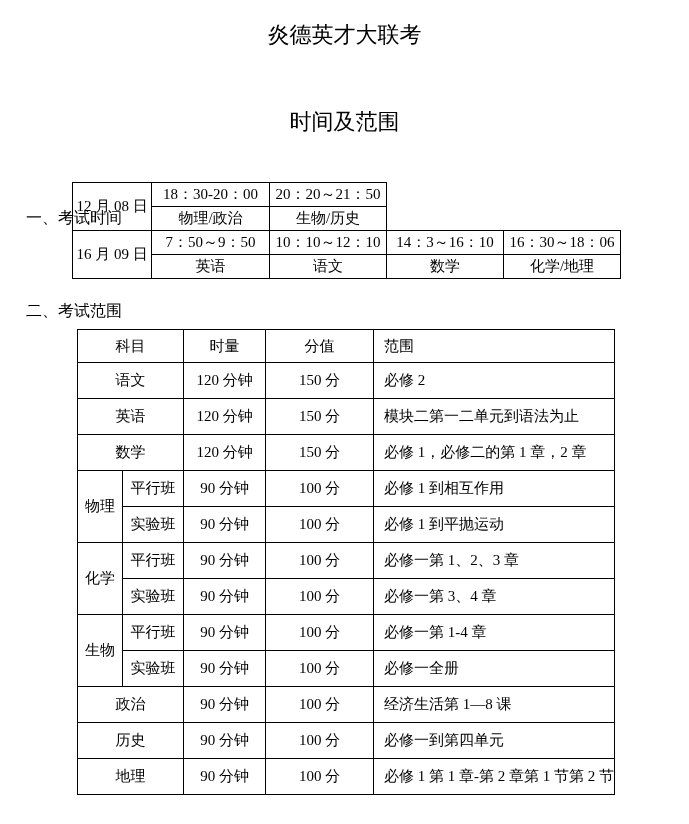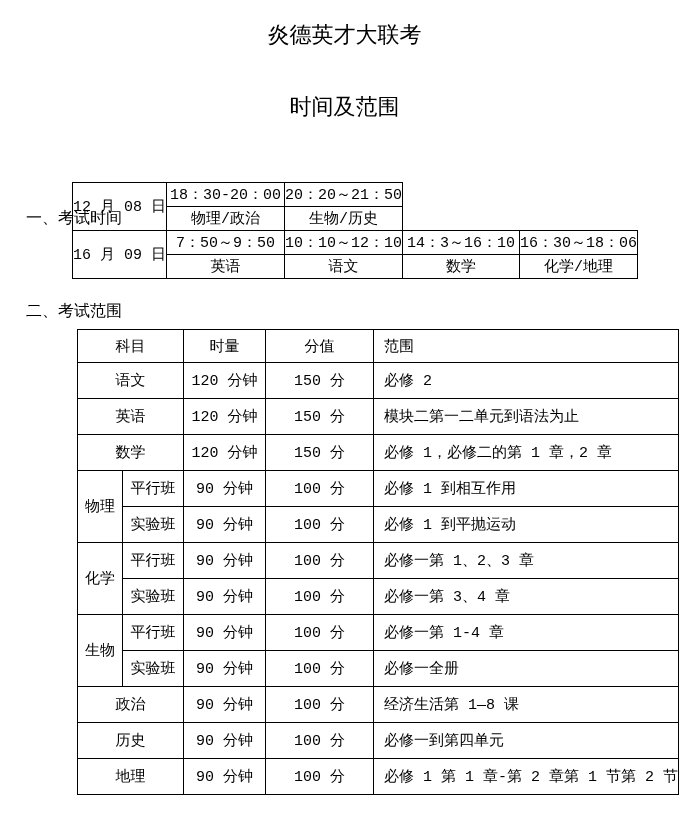--- a/index.html
+++ b/index.html
@@ -3,33 +3,33 @@
 <meta charset="utf-8">
 <style>
   * { margin: 0; padding: 0; box-sizing: border-box; }
   html, body { background: #ffffff; }
   #page {
     position: relative;
     width: 689px;
     height: 824px;
     background: #ffffff;
     color: #000000;
-    font-family: Liberation Mono, monospace;
+    font-family: Liberation Serif, serif;
     overflow: hidden;
   }
   .center-line {
     position: absolute;
     left: 0;
     width: 689px;
     text-align: center;
     white-space: nowrap;
   }
   .title-main   { top: 20px;  font-size: 22px; }
   .title-sub    { top: 65px;  font-size: 22px; }
-  .title-sub2   { top: 92px; font-size: 22px; }
+  .title-sub2   { top: 107px; font-size: 22px; }
   .date-note    { top: 140px; font-size: 15px; }
   .section-heading {
     position: absolute;
     left: 26px;
     font-size: 16px;
     white-space: nowrap;
   }
   .sec1 { top: 163px; margin-top: 45px; }
   .sec2 { top: 301px; }
 

